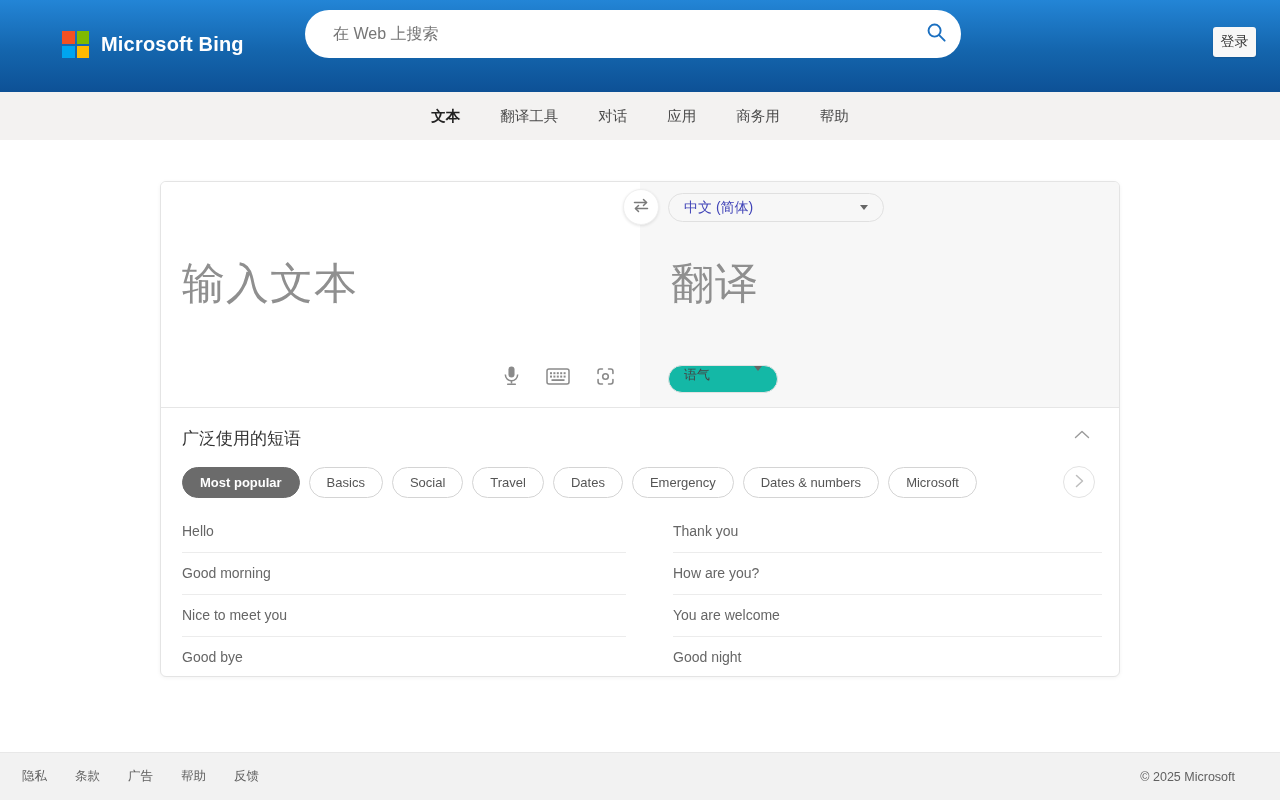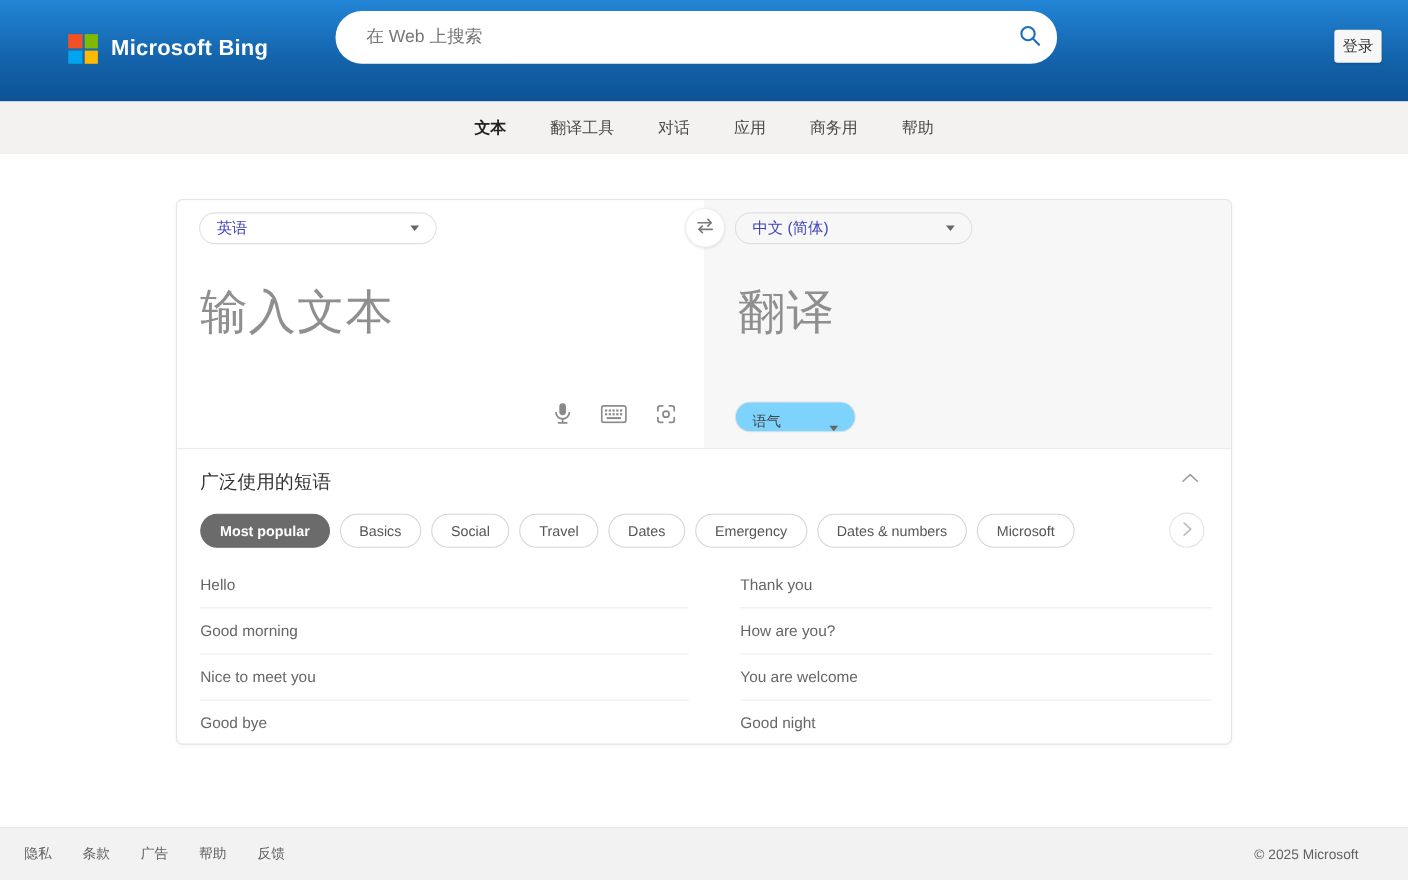--- a/index.html
+++ b/index.html
@@ -45,21 +45,21 @@
 
   .big-placeholder { position:absolute; top:73px; font-size:43px; color:#8f8f8f; letter-spacing:1px; }
   .panel-src .big-placeholder { left:21px; cursor:text; }
   .panel-tgt .big-placeholder { left:31px; }
 
   .input-tools { position:absolute; right:24px; bottom:17px; display:flex; gap:25px; }
   .tool-btn { background:none; border:none; cursor:pointer; padding:0; display:flex; align-items:center; }
 
   .swap-btn { position:absolute; left:462px; top:7px; width:36px; height:36px; border-radius:50%; background:#fff; border:1px solid #efefef; box-shadow:0 1px 3px rgba(0,0,0,.10); cursor:pointer; display:flex; align-items:center; justify-content:center; z-index:2; }
 
-  .tone-pill { position:absolute; left:28px; bottom:14px; height:28px; width:110px; border:1px solid #e2e2e2; border-radius:14px; background:#7dd3fc; display:flex; align-items:flex-end; justify-content:space-between; padding:0 15px; cursor:pointer; font-family:inherit; }
+  .tone-pill { position:absolute; left:28px; bottom:14px; height:28px; width:110px; border:1px solid #e2e2e2; border-radius:14px; background:#14b8a6; display:flex; align-items:flex-start; justify-content:space-between; padding:0 15px; cursor:pointer; font-family:inherit; }
   .tone-pill .tone-label { font-size:13px; color:#444; }
 
   
   .phrases { position:relative; padding:19px 20px 0 21px; }
   .phrases-title { font-size:17px; color:#333; font-weight:400; }
   .collapse-btn { position:absolute; right:25px; top:15px; background:none; border:none; cursor:pointer; padding:4px; }
 
   .cat-row { position:relative; margin-top:17px; display:flex; gap:9px; align-items:center; }
   .cat-pill { height:31px; border:1px solid #d4d4d4; border-radius:16px; background:#fff; padding:0 17px; font-size:13px; color:#555; cursor:pointer; white-space:nowrap; font-family:inherit; }
   .cat-pill.active { background:#6b6b6b; border-color:#6b6b6b; color:#fff; font-weight:700; }
@@ -111,24 +111,20 @@
   <span class="nav-item">应用</span>
   <span class="nav-item">商务用</span>
   <span class="nav-item">帮助</span>
 </div>
 
 <div class="card">
 
   <div class="translate-row">
 
     <div class="panel panel-src">
-      <button class="lang-pill">
-        <span class="lang-label">英语</span>
-        <span class="caret"></span>
-      </button>
       <div class="big-placeholder">输入文本</div>
       <div class="input-tools">
         <button class="tool-btn">
           <span>
             <svg width="19" height="22" viewBox="0 0 20 22">
                 <rect x="6.8" y="1" width="6.4" height="11.5" rx="3.2" fill="#8a8a8a"></rect>
                 <path d="M3.5 9.5 a6.5 6.5 0 0 0 13 0" fill="none" stroke="#8a8a8a" stroke-width="1.6"></path>
                 <line x1="10" y1="16" x2="10" y2="19" stroke="#8a8a8a" stroke-width="1.6"></line>
                 <line x1="6" y1="19.8" x2="14" y2="19.8" stroke="#8a8a8a" stroke-width="1.6" stroke-linecap="round"></line>
               </svg>

